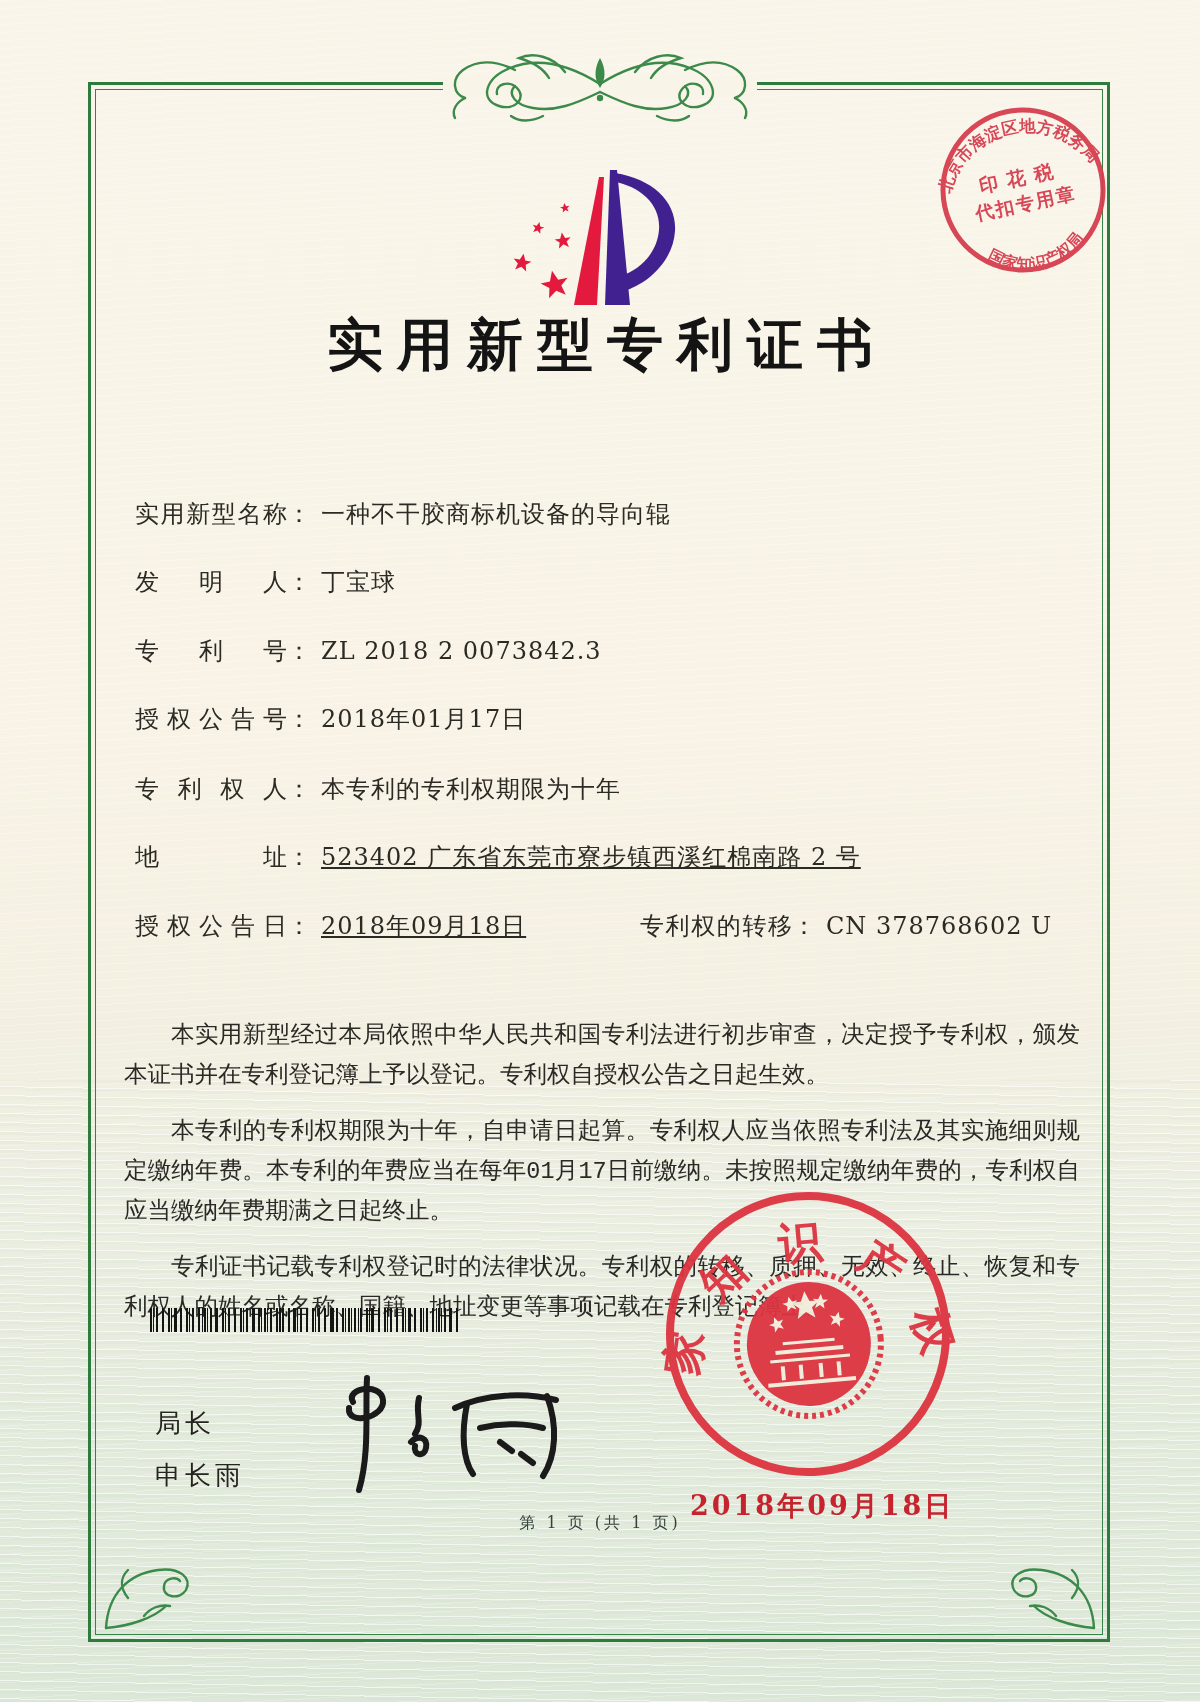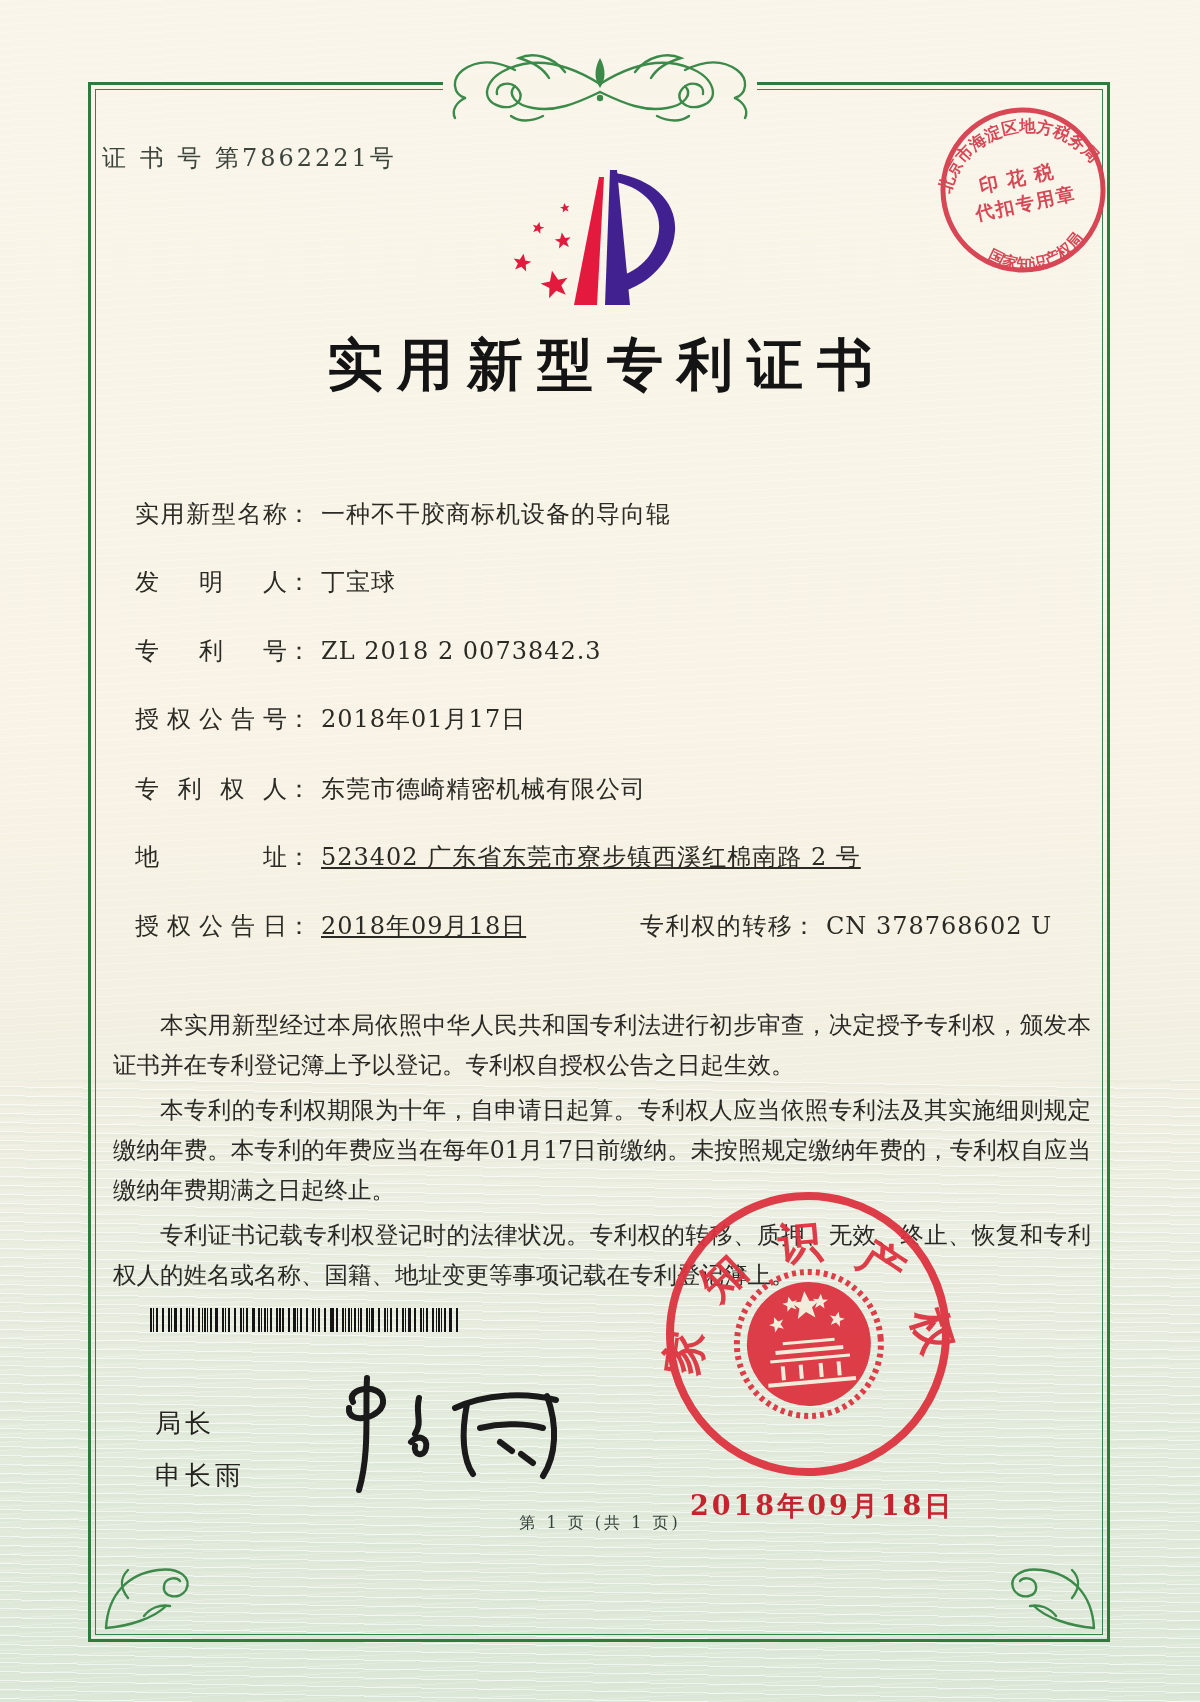--- a/index.html
+++ b/index.html
@@ -37,41 +37,41 @@
   .cert-no{
     position:absolute;left:102px;top:142px;
     font-size:24px;letter-spacing:3px;color:#3d443c;
   }
   .logo{position:absolute;left:496px;top:164px;width:185px;height:148px;}
   .tax-stamp{position:absolute;left:925px;top:92px;width:196px;height:196px;transform:rotate(-12deg);opacity:.92;}
 
   .title{
     position:absolute;left:0;right:0;top:308px;
     text-align:center;font-size:56px;font-weight:bold;color:#141414;
-    letter-spacing:14px;text-indent:14px;margin-top:20px;
+    letter-spacing:14px;text-indent:14px;
   }
 
   .fields{position:absolute;left:135px;top:498px;width:960px;font-size:24px;}
   .frow{position:absolute;left:0;white-space:nowrap;}
   .f-label{
     display:inline-block;width:152px;
     text-align:justify;text-align-last:justify;
     vertical-align:bottom;
   }
   .f-colon{display:inline-block;}
   .f-value{margin-left:10px;letter-spacing:1px;}
   .frow.r0{top:0;} .frow.r1{top:68px;} .frow.r2{top:137px;} .frow.r3{top:205px;}
   .frow.r4{top:275px;} .frow.r5{top:343px;text-decoration:underline;} .frow.r6{top:412px;text-decoration:underline;}
   .frow.r6b{top:412px;left:505px;}
 
   .paragraphs{
     position:absolute;left:108px;top:1000px;width:988px;
     font-size:23.5px;line-height:40px;text-align:justify;color:#2a2925;
   }
-  .paragraphs p{margin:5px;text-indent:2em;}
+  .paragraphs p{margin:16px;text-indent:2em;font-family:Liberation Mono, monospace;}
 
   .barcode{
     position:absolute;left:150px;top:1308px;width:308px;height:24px;
     background:
       repeating-linear-gradient(90deg,#141414 0 2px,transparent 2px 6px),
       repeating-linear-gradient(90deg,transparent 0 3px,#141414 3px 4px,transparent 4px 9px),
       repeating-linear-gradient(90deg,#141414 0 1px,transparent 1px 13px);
   }
 
   .commissioner-title{position:absolute;left:155px;top:1406px;font-size:26px;letter-spacing:4px;color:#25241f;}
@@ -126,21 +126,20 @@
   </svg>
   <svg class="corner-flourish right" viewBox="0 0 104 104">
     <g stroke="#3c8a4a" stroke-width="2.4" fill="none" stroke-linecap="round">
       <path d="M8,96 C10,62 30,42 60,38 C82,35 94,46 88,58 C82,68 64,66 66,54 C67,46 78,44 82,49"></path>
       <path d="M8,96 C32,94 56,86 68,74"></path>
       <path d="M30,66 C22,56 22,46 30,38"></path>
       <path d="M46,84 C52,76 62,72 72,74"></path>
     </g>
   </svg>
 
-  <div class="cert-no">证 书 号 第7862221号</div>
 
   <svg class="logo" viewBox="0 0 185 148">
     <defs>
       <path id="lstar" d="M0,-10 L2.9,-3.1 L9.5,-3.1 L4.2,1.2 L5.9,8.1 L0,4 L-5.9,8.1 L-4.2,1.2 L-9.5,-3.1 L-2.9,-3.1 Z"></path>
     </defs>
     <g fill="#e31a3e">
       <use href="#lstar" transform="translate(59,121) scale(1.45) rotate(-12)"></use>
       <use href="#lstar" transform="translate(26,99) scale(0.95) rotate(10)"></use>
       <use href="#lstar" transform="translate(67,77) scale(0.85) rotate(-8)"></use>
       <use href="#lstar" transform="translate(42,64) scale(0.62) rotate(14)"></use>
@@ -178,21 +177,21 @@
     <div class="frow r1">
       <span class="f-label">发明人</span><span class="f-colon">：</span><span class="f-value">丁宝球</span>
     </div>
     <div class="frow r2">
       <span class="f-label">专利号</span><span class="f-colon">：</span><span class="f-value">ZL 2018 2 0073842.3</span>
     </div>
     <div class="frow r3">
       <span class="f-label">授权公告号</span><span class="f-colon">：</span><span class="f-value">2018年01月17日</span>
     </div>
     <div class="frow r4">
-      <span class="f-label">专利权人</span><span class="f-colon">：</span><span class="f-value">东莞市德崎精密机械有限公司</span>
+      <span class="f-label">专利权人</span><span class="f-colon">：</span><span class="f-value">本专利的专利权期限为十年</span>
     </div>
     <div class="frow r5">
       <span class="f-label">地址</span><span class="f-colon">：</span><span class="f-value">523402 广东省东莞市寮步镇西溪红棉南路 2 号</span>
     </div>
     <div class="frow r6">
       <span class="f-label">授权公告日</span><span class="f-colon">：</span><span class="f-value">2018年09月18日</span>
     </div>
     <div class="frow r6b">
       <span class="f-label">专利权的转移</span><span class="f-colon">：</span><span class="f-value">CN 378768602 U</span>
     </div>

